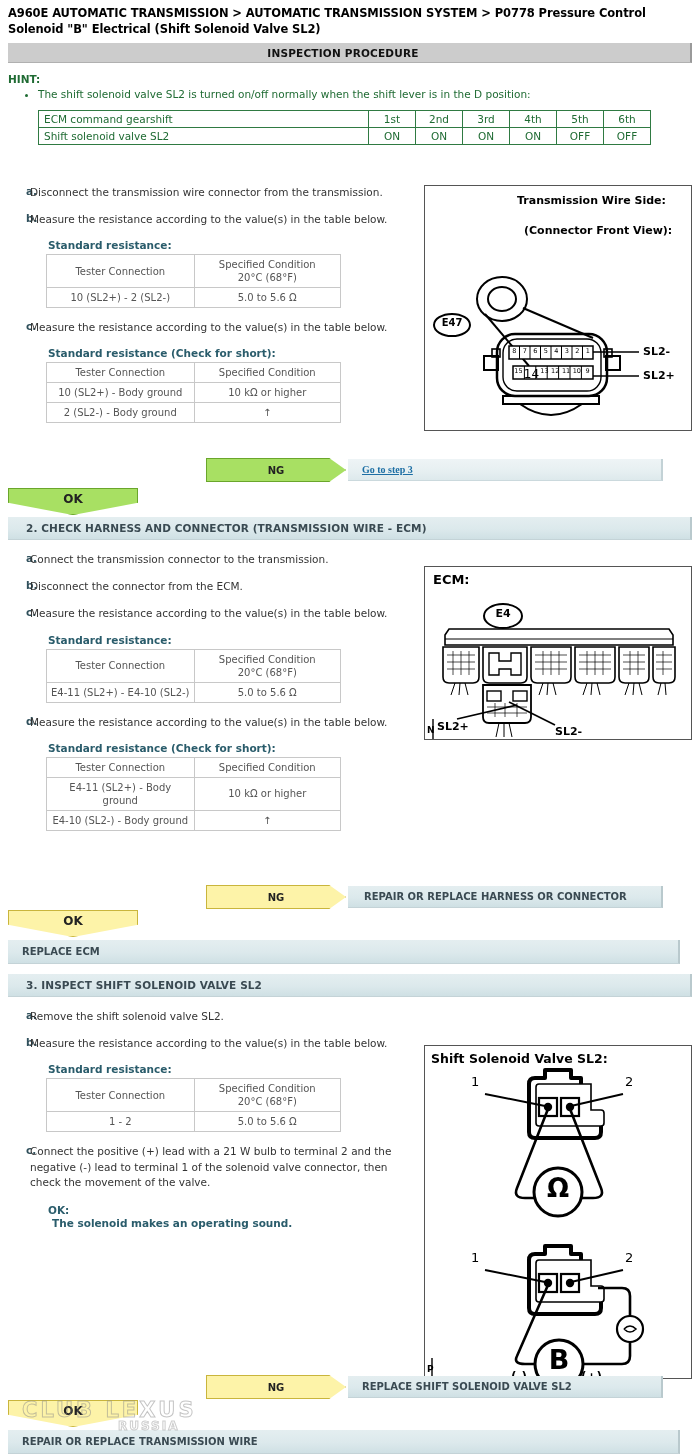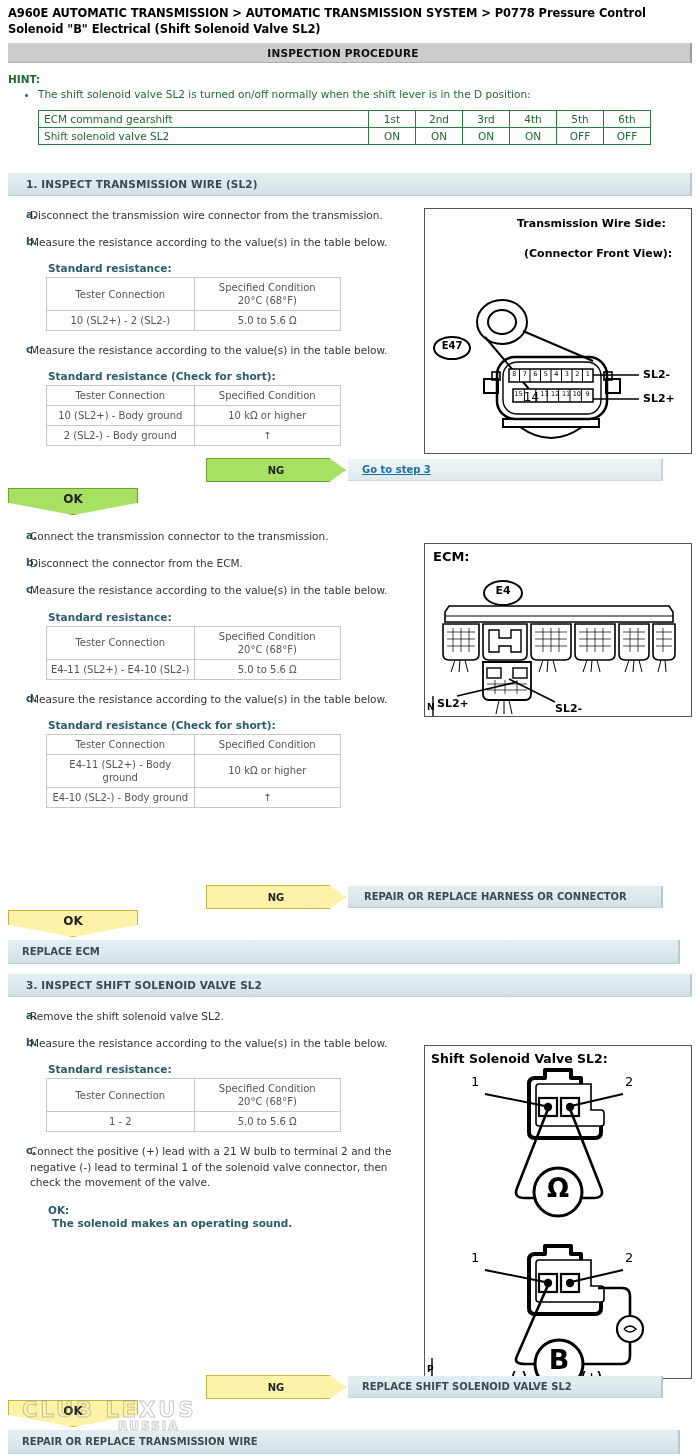--- a/index.html
+++ b/index.html
@@ -261,21 +261,20 @@
       <td class="gear">ON</td>
       <td class="gear">ON</td>
       <td class="gear">ON</td>
       <td class="gear">OFF</td>
       <td class="gear">OFF</td>
     </tr>
   </tbody>
     </table>
 
   <div style="height:28px"></div>
-  <div class="step-bar">1. INSPECT TRANSMISSION WIRE (SL2)</div>
 
   <div class="step-body">
     <div class="col-left">
       <div class="item">
         <span class="ltr">a.</span>
         <span class="txt">Disconnect the transmission wire connector from the transmission.</span>
       </div>
       <div class="item">
         <span class="ltr">b.</span>
         <span class="txt">Measure the resistance according to the value(s) in the table below.</span>
@@ -393,27 +392,28 @@
         <span style="flex:1;text-align:center;font-size:6.5px;color:#000;">9</span>
       </div>
 
       <div style="position:absolute;left:218px;top:159px;font-size:11px;font-weight:bold;color:#000;">SL2-</div>
       <div style="position:absolute;left:218px;top:183px;font-size:11px;font-weight:bold;color:#000;">SL2+</div>
     </div>
   </div>
 
   <div style="position:absolute;left:0;top:458px;width:700px;height:60px;">
     <div class="ngbox green" style="left:206px; top:0px;">NG</div>
-    <div class="linkbanner" style="left:348px; top:1px; width:315px;">
+    <div class="linkbanner" style="left:348px; top:1px; width:315px;font-family:Liberation Serif, serif;">
       <a href="#">Go to step 3</a>
     </div>
     <div class="okbox green" style="left:8px; top:30px;">OK</div>
   </div>
 
   <div style="position:absolute; left:0; top:517px; width:700px;">
+    <div class="step-bar">2. CHECK HARNESS AND CONNECTOR (TRANSMISSION WIRE - ECM)</div>
 
     <div class="step-body">
       <div class="col-left">
         <div class="item">
           <span class="ltr">a.</span>
           <span class="txt">Connect the transmission connector to the transmission.</span>
         </div>
         <div class="item">
           <span class="ltr">b.</span>
           <span class="txt">Disconnect the connector from the ECM.</span>

